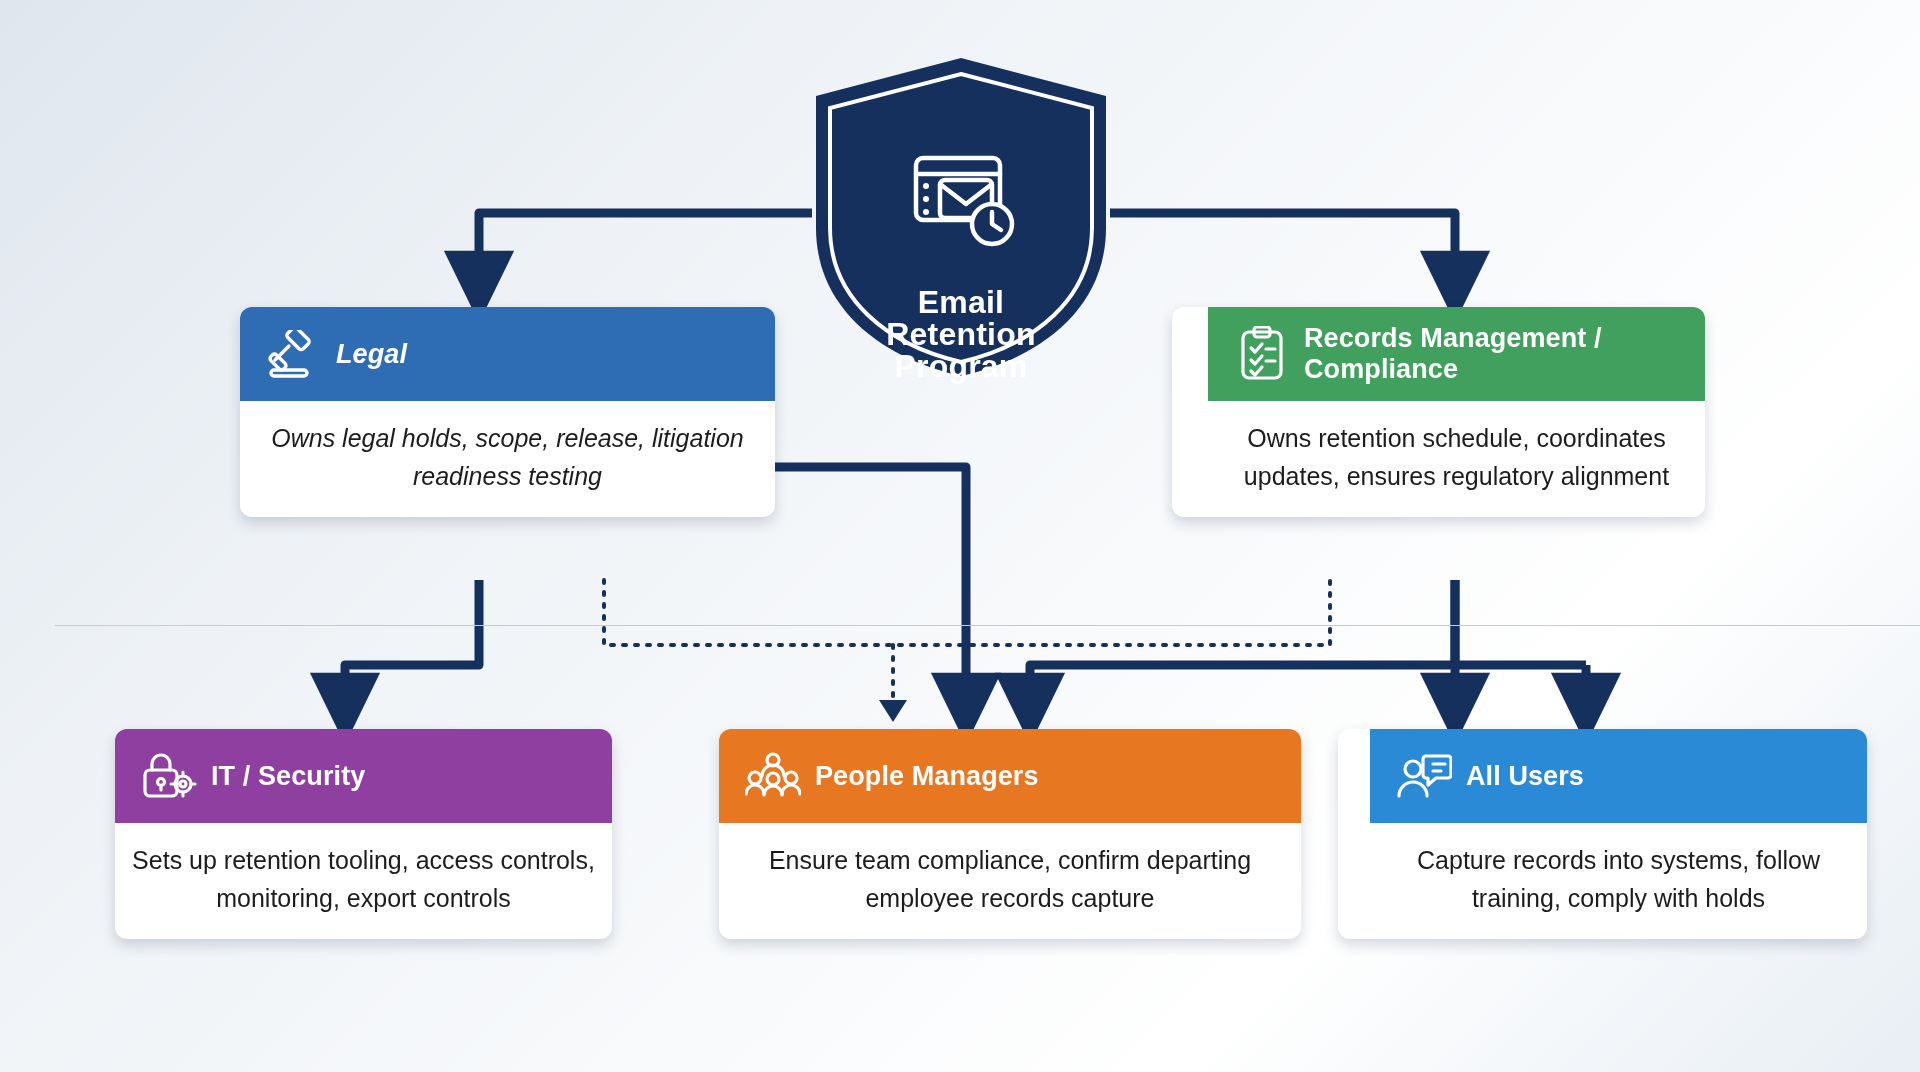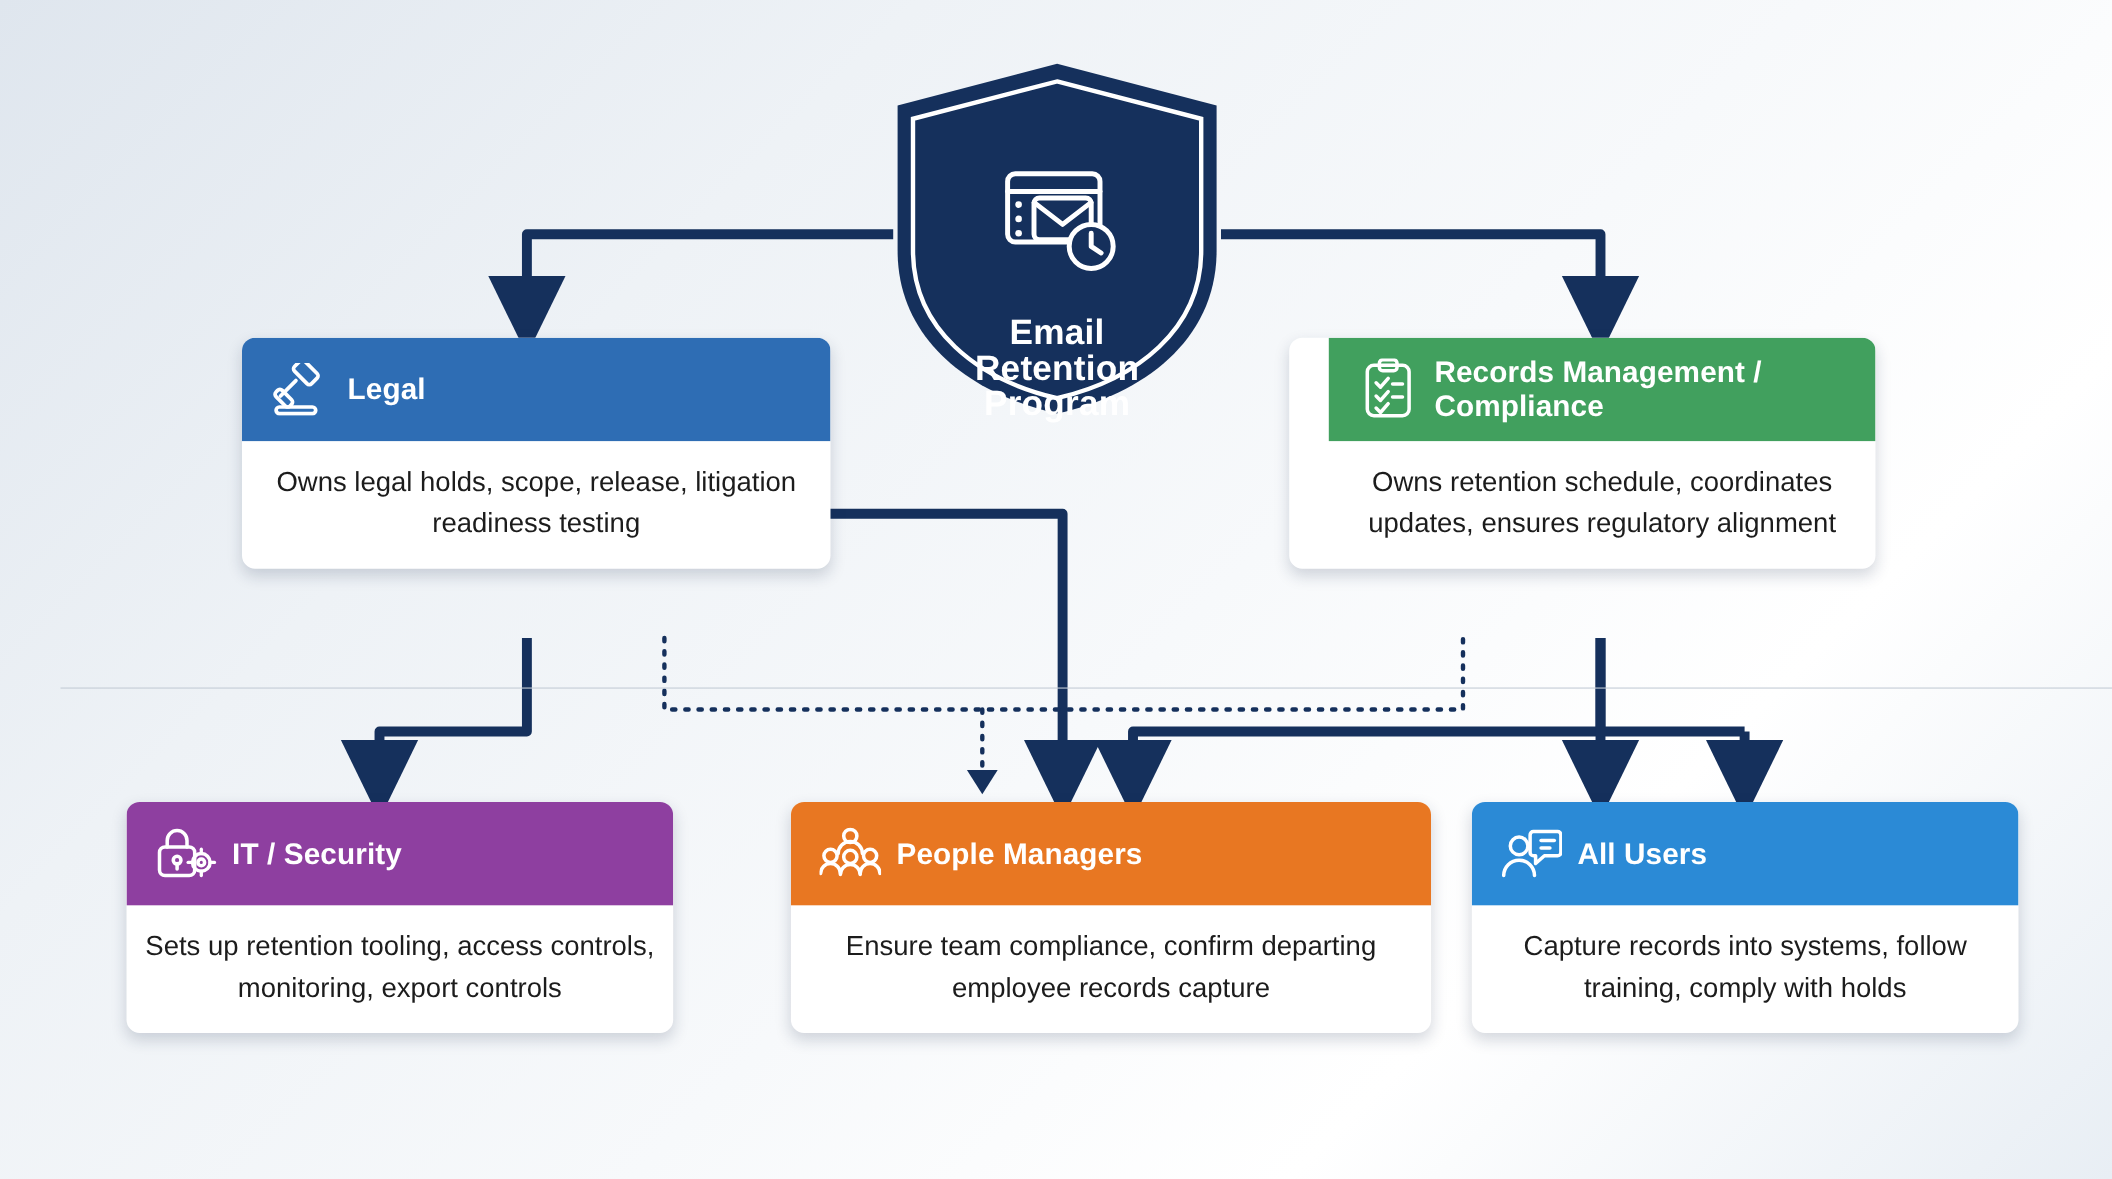--- a/index.html
+++ b/index.html
@@ -85,25 +85,25 @@
   }
   .card-body {
     color: #1c1c1c;
     font-size: 25px;
     line-height: 38px;
     text-align: center;
     padding: 18px 16px 22px 16px;
     box-sizing: border-box;
   }
   
-  #card-legal      { left: 220px;  top: 307px;  width: 535px; }
+  #card-legal      { left: 240px;  top: 307px;  width: 535px; font-style: italic; }
   #card-records    { left: 1172px; top: 307px;  width: 497px; padding-left: 36px; }
   #card-it         { left: 115px;   top: 729px;  width: 497px; }
   #card-people     { left: 719px;  top: 729px;  width: 582px; }
-  #card-users      { left: 1338px; top: 729px;  width: 497px; }
+  #card-users      { left: 1338px; top: 729px;  width: 497px; padding-left: 32px; }
   .head-legal   { background: #2e6db4; }
   .head-records { background: #41a05e; }
   .head-it      { background: #8e3fa0; }
   .head-people  { background: #e87722; }
   .head-users   { background: #2b8ad6; }
   .divider {
     position: absolute;
     left: 55px;
     top: 625px;
     width: 1868px;

